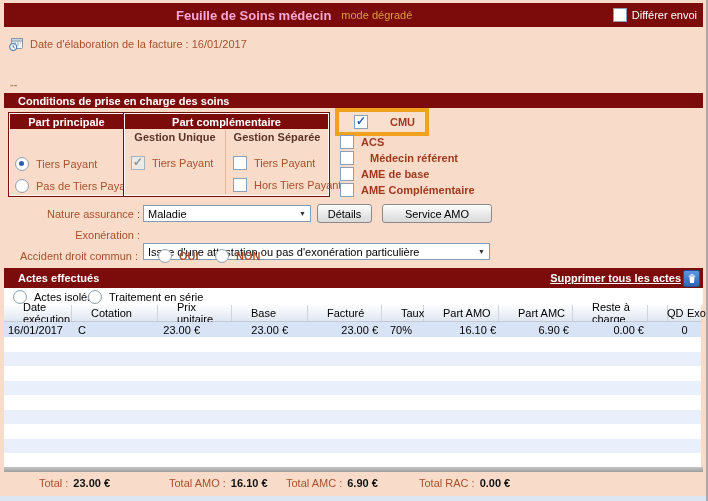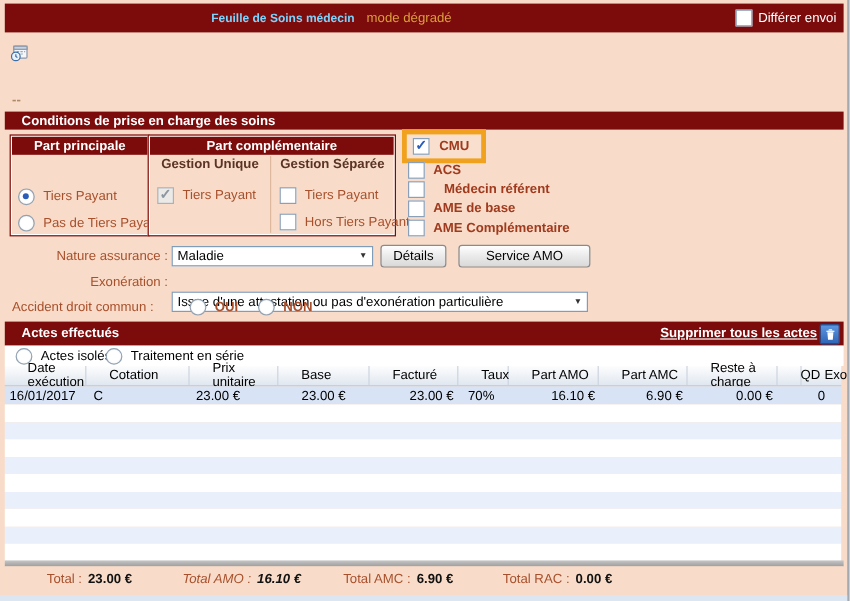--- a/index.html
+++ b/index.html
@@ -2,21 +2,21 @@
 <html><head>
 <meta charset="utf-8">
 <style>
   html,body{margin:0;padding:0;background:#e9e9e9;font-family:"Liberation Sans",sans-serif;}
   .window{position:relative;width:708px;height:501px;background:#f8dcc9;overflow:hidden;
           border-right:2px solid #a4aab2;box-sizing:border-box;outline:1px solid #c2c6cc;}
   .abs{position:absolute;}
   
   .titlebar{left:4px;top:3px;width:699px;height:24px;background:#7c0b0b;}
   .title-group{position:absolute;left:172px;top:0;height:24px;display:flex;align-items:center;}
-  .title{color:#7dd3fc;font-weight:bold;font-size:10px;}
+  .title{color:#f9a8d4;font-weight:bold;font-size:13px;}
   .mode{color:#dd9e3c;font-size:11px;margin-left:10px;}
   .defer{position:absolute;right:6px;top:0;height:24px;display:flex;align-items:center;gap:5px;color:#fff;font-size:11px;}
   
   .cb{width:12px;height:12px;background:#fff;border:1px solid #8aa0b8;display:inline-block;position:relative;flex:none;box-sizing:content-box;}
   .cb.checked::after{content:"\2713";position:absolute;left:1px;top:-2px;font-size:12px;font-weight:bold;color:#2b5cb8;}
   .cb.disabled{background:#eceae6;border-color:#a8b2bc;}
   .cb.disabled::after{color:#8d97a2;}
   .radio{width:12px;height:12px;border-radius:50%;border:1px solid #93a2b2;background:radial-gradient(#ffffff 55%,#dde3e9);display:inline-block;position:relative;flex:none;box-sizing:content-box;}
   .radio.selected::after{content:"";position:absolute;left:3px;top:3px;width:5px;height:5px;border-radius:50%;background:#2b5cb8;}
   .btn{border:1px solid #8a8a8a;border-radius:3px;background:linear-gradient(#fefefe,#ececec 45%,#d9d9d9);
@@ -24,21 +24,21 @@
   .select{background:#fff;border:1px solid #7f9db9;height:17px;display:flex;align-items:center;font-size:11px;color:#000;padding-left:4px;box-sizing:border-box;position:relative;}
   .select .arrow{position:absolute;right:4px;top:0;height:100%;display:flex;align-items:center;font-size:7px;color:#333;}
   .lbl{color:#a8502c;font-size:11px;}
   .flag-label{color:#a03a1e;font-size:11px;font-weight:bold;}
   
   .section-bar{left:4px;width:699px;background:#7c0b0b;color:#fff;font-weight:bold;font-size:11px;display:flex;align-items:center;box-sizing:border-box;}
   .part-box{border:1px solid #7c0b0b;background:#f8dcc9;box-shadow:0 0 0 1px #ffffff inset;}
   .part-head{height:15px;background:#7c0b0b;color:#fff;font-weight:bold;font-size:11px;display:flex;align-items:center;justify-content:center;margin:1px;}
   .sub-head{color:#5a3326;font-size:11px;font-weight:bold;text-align:center;}
   .opt-row{display:flex;align-items:center;gap:7px;position:absolute;}
-  .flag-highlight{border:4px solid #f0a11d;display:inline-flex;align-items:center;gap:8px;padding:3px 10px 3px 5px;background:#f9e0ce;text-align:right;}
+  .flag-highlight{border:4px solid #f0a11d;display:inline-flex;align-items:center;gap:22px;padding:3px 10px 3px 15px;background:#f9e0ce;text-align:right;}
   
   .acts-bar{height:20px;}
   .link{color:#ffffff;font-weight:bold;font-size:11px;text-decoration:underline;}
   .trash-btn{width:15px;height:15px;background:linear-gradient(#5d96e0,#2f66b8);border:1px solid #24508f;border-radius:2px;display:flex;align-items:center;justify-content:center;}
   .white-band{left:4px;width:699px;background:#ffffff;}
   .thead{left:4px;width:697px;height:17px;display:flex;background:linear-gradient(#fdfdfe,#e0e7f0);border-bottom:1px solid #c2cad6;font-size:11px;color:#000;box-sizing:border-box;}
   .th{display:flex;align-items:center;border-right:1px solid #cdd4de;box-sizing:border-box;padding-left:19px;}
   .trow{left:4px;width:697px;height:15px;display:flex;font-size:11px;color:#000;box-sizing:border-box;}
   .trow.sel{background:#d8e4f6;}
   .trow.empty{height:14.5px;background:#ffffff;}
@@ -83,20 +83,21 @@
   <div class="abs" style="left:8px;top:36px;display:flex;align-items:center;gap:6px;">
     <span style="display:inline-flex;">
       <svg width="16" height="16" viewBox="0 0 16 16">
         <rect x="3.5" y="2.5" width="11" height="10" rx="1" fill="#f4f6f9" stroke="#8a97a8"></rect>
         <rect x="3.5" y="2.5" width="11" height="2.6" fill="#c7d3e2" stroke="#8a97a8"></rect>
         <path d="M6 7h2M9 7h2M12 7h1M6 9h2M9 9h2" stroke="#9aa7b8" stroke-width="1"></path>
         <circle cx="5.2" cy="11" r="3.6" fill="#eaf2fc" stroke="#3a6ea8"></circle>
         <path d="M5.2 9.2v1.9l1.3 0.9" stroke="#3a6ea8" fill="none" stroke-width="1"></path>
       </svg>
     </span>
+    <span class="lbl">Date d'élaboration de la facture : 16/01/2017</span>
   </div>
 
   <div class="abs" style="left:10px;top:78px;font-size:11px;font-weight:bold;color:#b08968;">--</div>
 
   <div class="abs section-bar" style="top:93px;height:15px;padding-left:14px;">
     <span>Conditions de prise en charge des soins</span>
   </div>
 
   <div class="abs part-box" style="left:8px;top:112px;width:115px;height:83px;">
     <div class="part-head">Part principale</div>
@@ -161,21 +162,21 @@
   <button class="btn abs" style="left:382px;top:204px;width:110px;height:19px;">
     <span>Service AMO</span>
   </button>
 
   <div class="abs lbl" style="left:0;top:229px;width:140px;text-align:right;">Exonération :</div>
   <div class="abs select" style="left:143px;top:226px;width:347px;">
     <span>Issue d'une attestation ou pas d'exonération particulière</span>
     <span class="arrow">▼</span>
   </div>
 
-  <div class="abs lbl" style="left:0;top:250px;width:138px;text-align:center;">Accident droit commun :</div>
+  <div class="abs lbl" style="left:0;top:250px;width:138px;text-align:right;">Accident droit commun :</div>
   <div class="opt-row" style="left:158px;top:249px;">
     <span class="radio"></span>
     <span class="lbl" style="font-weight:bold;">OUI</span>
   </div>
   <div class="opt-row" style="left:215px;top:249px;">
     <span class="radio"></span>
     <span class="lbl" style="font-weight:bold;">NON</span>
   </div>
 
   <div class="abs section-bar acts-bar" style="top:268px;padding-left:14px;">
@@ -243,21 +244,21 @@
       <div class="trow empty" style="position: relative; left: 0px;"></div>
     </div>
 
   <div class="abs splitter" style="top:467px;"></div>
 
   <div class="abs totals">
     <span class="total-item" style="left:35px;">
       <span class="tl">Total :</span>
       <span class="tv">23.00 €</span>
     </span>
-    <span class="total-item" style="left:148px;font-style:italic;">
+    <span class="total-item" style="left:165px;">
       <span class="tl">Total AMO :</span>
       <span class="tv">16.10 €</span>
     </span>
     <span class="total-item" style="left:282px;">
       <span class="tl">Total AMC :</span>
       <span class="tv">6.90 €</span>
     </span>
     <span class="total-item" style="left:415px;">
       <span class="tl">Total RAC :</span>
       <span class="tv">0.00 €</span>

